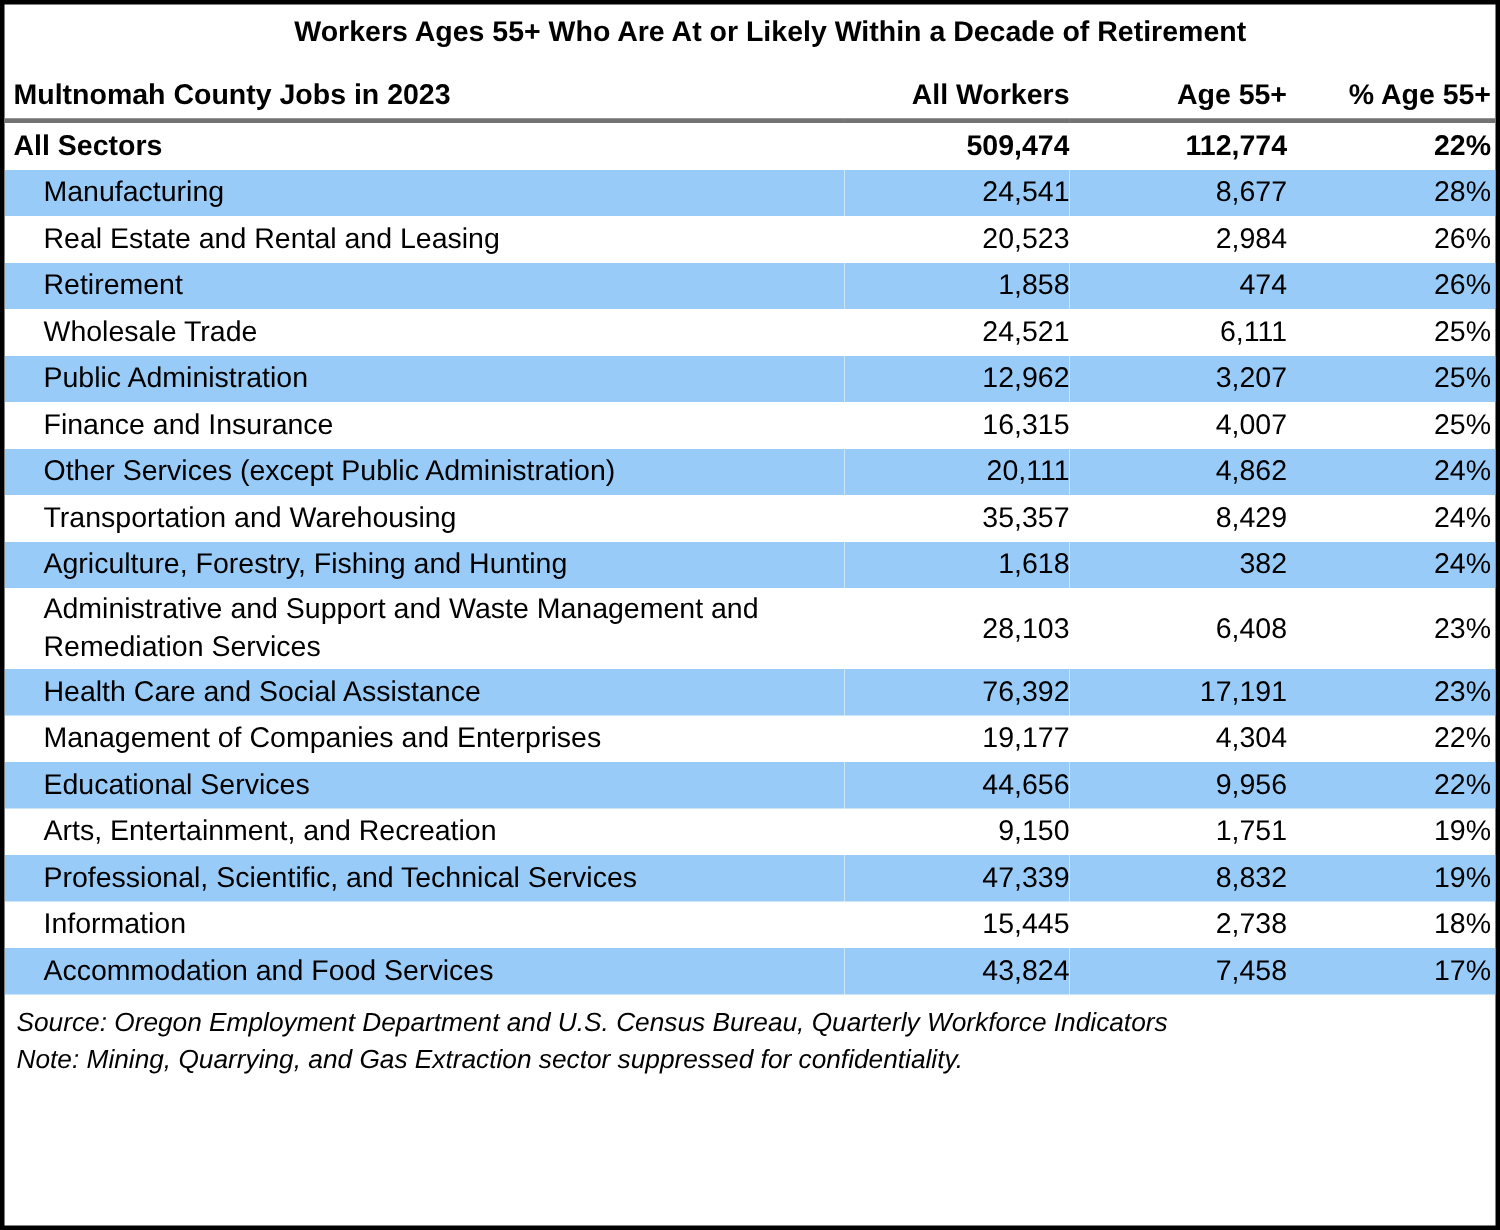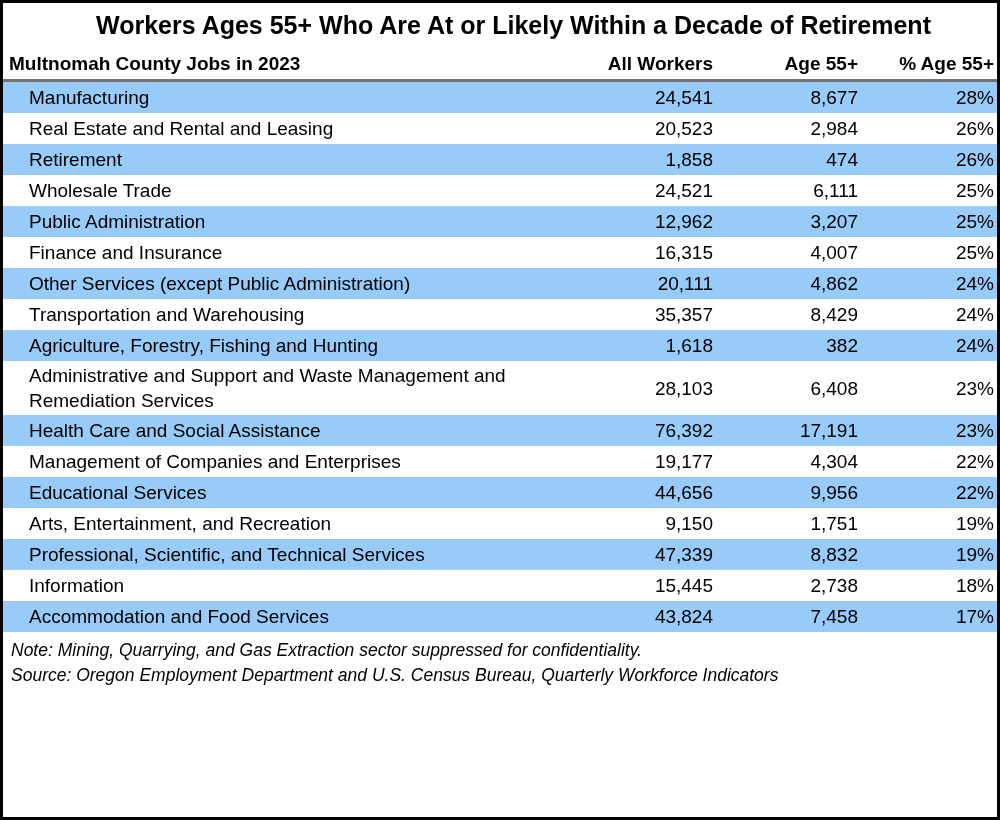--- a/index.html
+++ b/index.html
@@ -9,21 +9,21 @@
     box-sizing: border-box;
     border: 3px solid #000;
     background: #fff;
     color: #000;
     font-family: "Liberation Sans", sans-serif;
     overflow: hidden;
   }
   .title {
     text-align: center;
     font-weight: bold;
-    font-size: 25px;
+    font-size: 19px;
     padding-top: 8px;
     height: 38px;
     box-sizing: content-box;
     padding-left: 27px;
   }
   table.data {
     width: 100%;
     border-collapse: collapse;
     table-layout: fixed;
   }
@@ -81,20 +81,26 @@
     </colgroup>
     <thead>
       <tr>
         <th class="sector-h">Multnomah County Jobs in 2023</th>
         <th class="num">All Workers</th>
         <th class="num">Age 55+</th>
         <th class="num pct">% Age 55+</th>
       </tr>
     </thead>
     <tbody>
+      <tr class="total-row">
+        <td class="name-cell">All Sectors</td>
+        <td class="num">509,474</td>
+        <td class="num">112,774</td>
+        <td class="num pct">22%</td>
+      </tr>
 
     <tr class="sector-row highlight">
           <td class="name-cell"><span class="name-span">Manufacturing</span></td>
           <td class="num">24,541</td>
           <td class="num">8,677</td>
           <td class="num pct">28%</td>
         </tr>
         <tr class="sector-row ">
           <td class="name-cell"><span class="name-span">Real Estate and Rental and Leasing</span></td>
           <td class="num">20,523</td>
@@ -188,16 +194,16 @@
         <tr class="sector-row highlight">
           <td class="name-cell"><span class="name-span">Accommodation and Food Services</span></td>
           <td class="num">43,824</td>
           <td class="num">7,458</td>
           <td class="num pct">17%</td>
         </tr>
       </tbody>
   </table>
 
   <div class="notes">
+    <div>Source: Oregon Employment Department and U.S. Census Bureau, Quarterly Workforce Indicators</div>
     <div>Note: Mining, Quarrying, and Gas Extraction sector suppressed for confidentiality.</div>
-    <div>Source: Oregon Employment Department and U.S. Census Bureau, Quarterly Workforce Indicators</div>
   </div>
 </div>
 
 </body></html>

